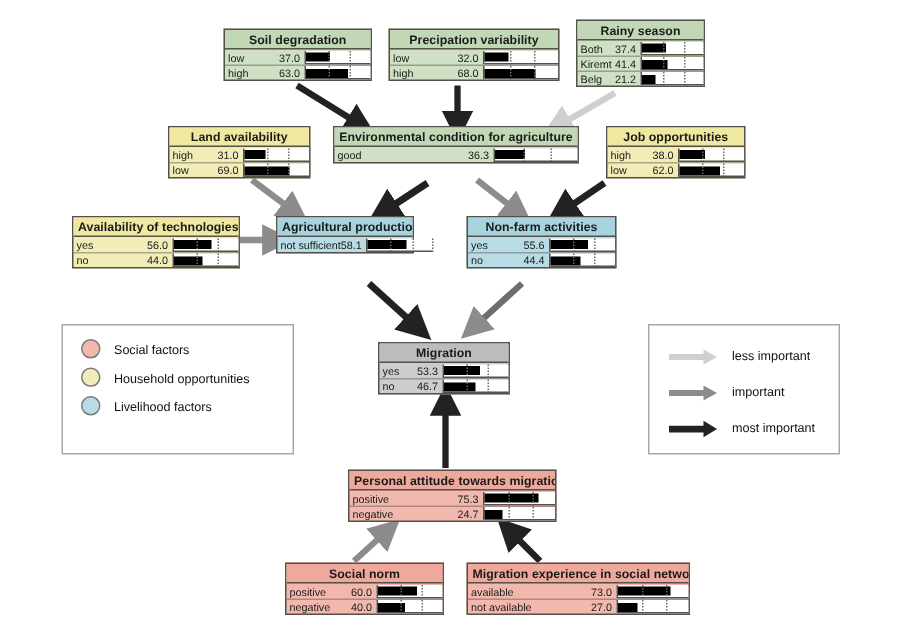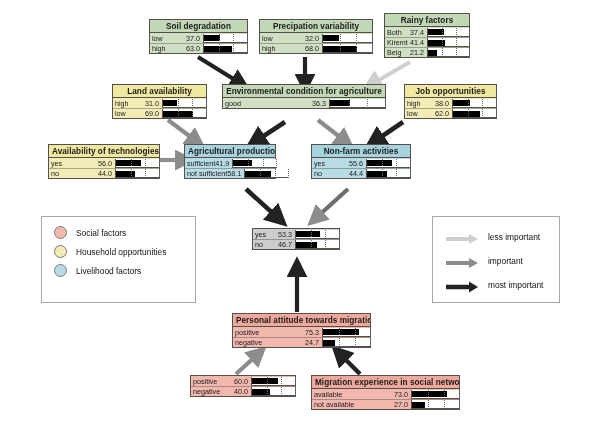--- a/index.html
+++ b/index.html
@@ -150,21 +150,21 @@
           <span class="tick" style="left:16.6px;"></span>
             <span class="tick" style="left:33.3px;"></span>
             <span class="tick" style="left:49px;"></span>
           <span class="base"></span>
         </span>
       </div>
     </div>
   </div>
 
   <div class="node env" style="left:384px;top:13px;width:86px;">
-    <div class="title">Rainy factors</div>
+    <div class="title">Rainy season</div>
     <div class="rows">
       <div class="row">
         <span class="lbl">Both</span>
         <span class="val">37.4</span>
         <span class="bar" style="width:42px;">
           <span class="fill" style="width:15.7px;"></span>
           <span class="tick" style="left:14px;"></span>
             <span class="tick" style="left:28px;"></span>
             <span class="tick" style="left:41px;"></span>
           <span class="base"></span>
@@ -293,31 +293,20 @@
           <span class="base"></span>
         </span>
       </div>
     </div>
   </div>
 
   <div class="node live" style="left:184px;top:144px;width:92px;">
     <div class="title">Agricultural production</div>
     <div class="rows">
       <div class="row">
-        <span class="lbl">sufficient</span>
-        <span class="val">41.9</span>
-        <span class="bar" style="width:44px;">
-          <span class="fill" style="width:18.4px;"></span>
-          <span class="tick" style="left:14.7px;"></span>
-            <span class="tick" style="left:29.3px;"></span>
-            <span class="tick" style="left:43px;"></span>
-          <span class="base"></span>
-        </span>
-      </div>
-      <div class="row">
         <span class="lbl">not sufficient</span>
         <span class="val">58.1</span>
         <span class="bar" style="width:44px;">
           <span class="fill" style="width:25.6px;"></span>
           <span class="tick" style="left:14.7px;"></span>
             <span class="tick" style="left:29.3px;"></span>
             <span class="tick" style="left:43px;"></span>
           <span class="base"></span>
         </span>
       </div>
@@ -346,20 +335,21 @@
           <span class="tick" style="left:14.7px;"></span>
             <span class="tick" style="left:29.3px;"></span>
             <span class="tick" style="left:43px;"></span>
           <span class="base"></span>
         </span>
       </div>
     </div>
   </div>
 
   <div class="node grey" style="left:252px;top:228px;width:88px;">
+    <div class="title">Migration</div>
     <div class="rows">
       <div class="row">
         <span class="lbl">yes</span>
         <span class="val">53.3</span>
         <span class="bar" style="width:44px;">
           <span class="fill" style="width:23.5px;"></span>
           <span class="tick" style="left:14.7px;"></span>
             <span class="tick" style="left:29.3px;"></span>
             <span class="tick" style="left:43px;"></span>
           <span class="base"></span>
@@ -401,20 +391,21 @@
           <span class="tick" style="left:16px;"></span>
             <span class="tick" style="left:32px;"></span>
             <span class="tick" style="left:47px;"></span>
           <span class="base"></span>
         </span>
       </div>
     </div>
   </div>
 
   <div class="node soc" style="left:190px;top:375px;width:106px;">
+    <div class="title">Social norm</div>
     <div class="rows">
       <div class="row">
         <span class="lbl">positive</span>
         <span class="val">60.0</span>
         <span class="bar" style="width:44px;">
           <span class="fill" style="width:26.4px;"></span>
           <span class="tick" style="left:14.7px;"></span>
             <span class="tick" style="left:29.3px;"></span>
             <span class="tick" style="left:43px;"></span>
           <span class="base"></span>

